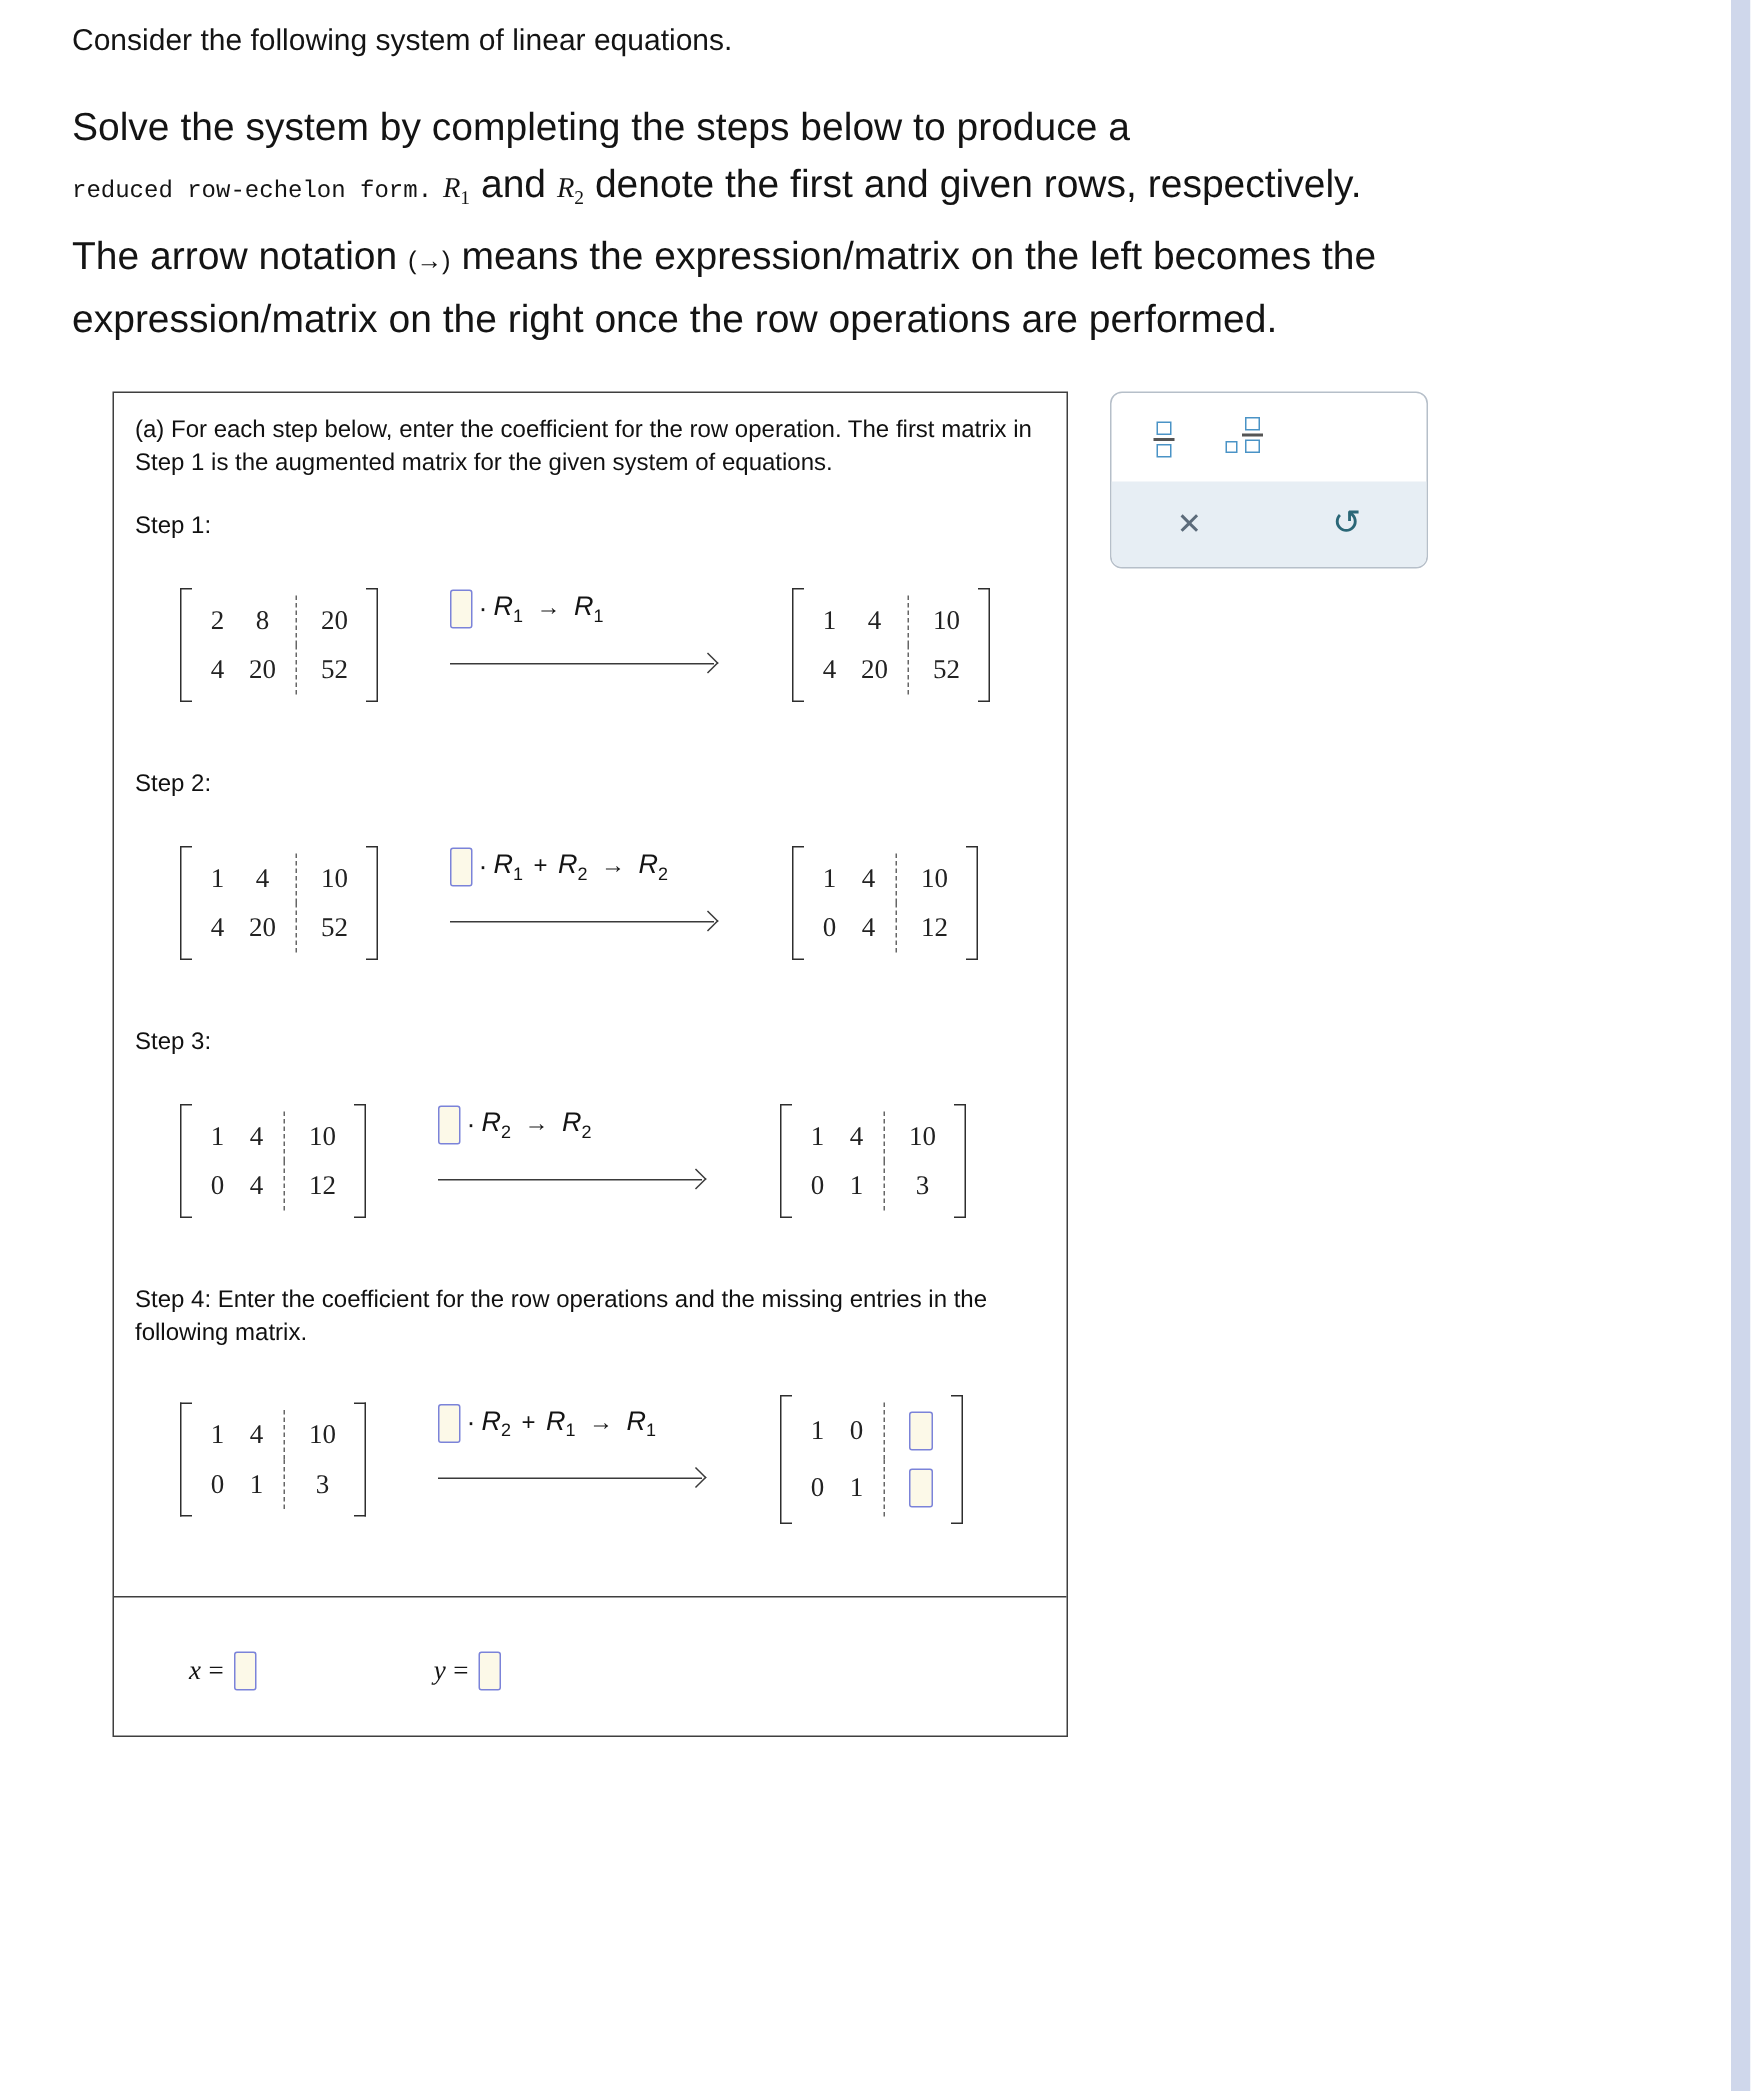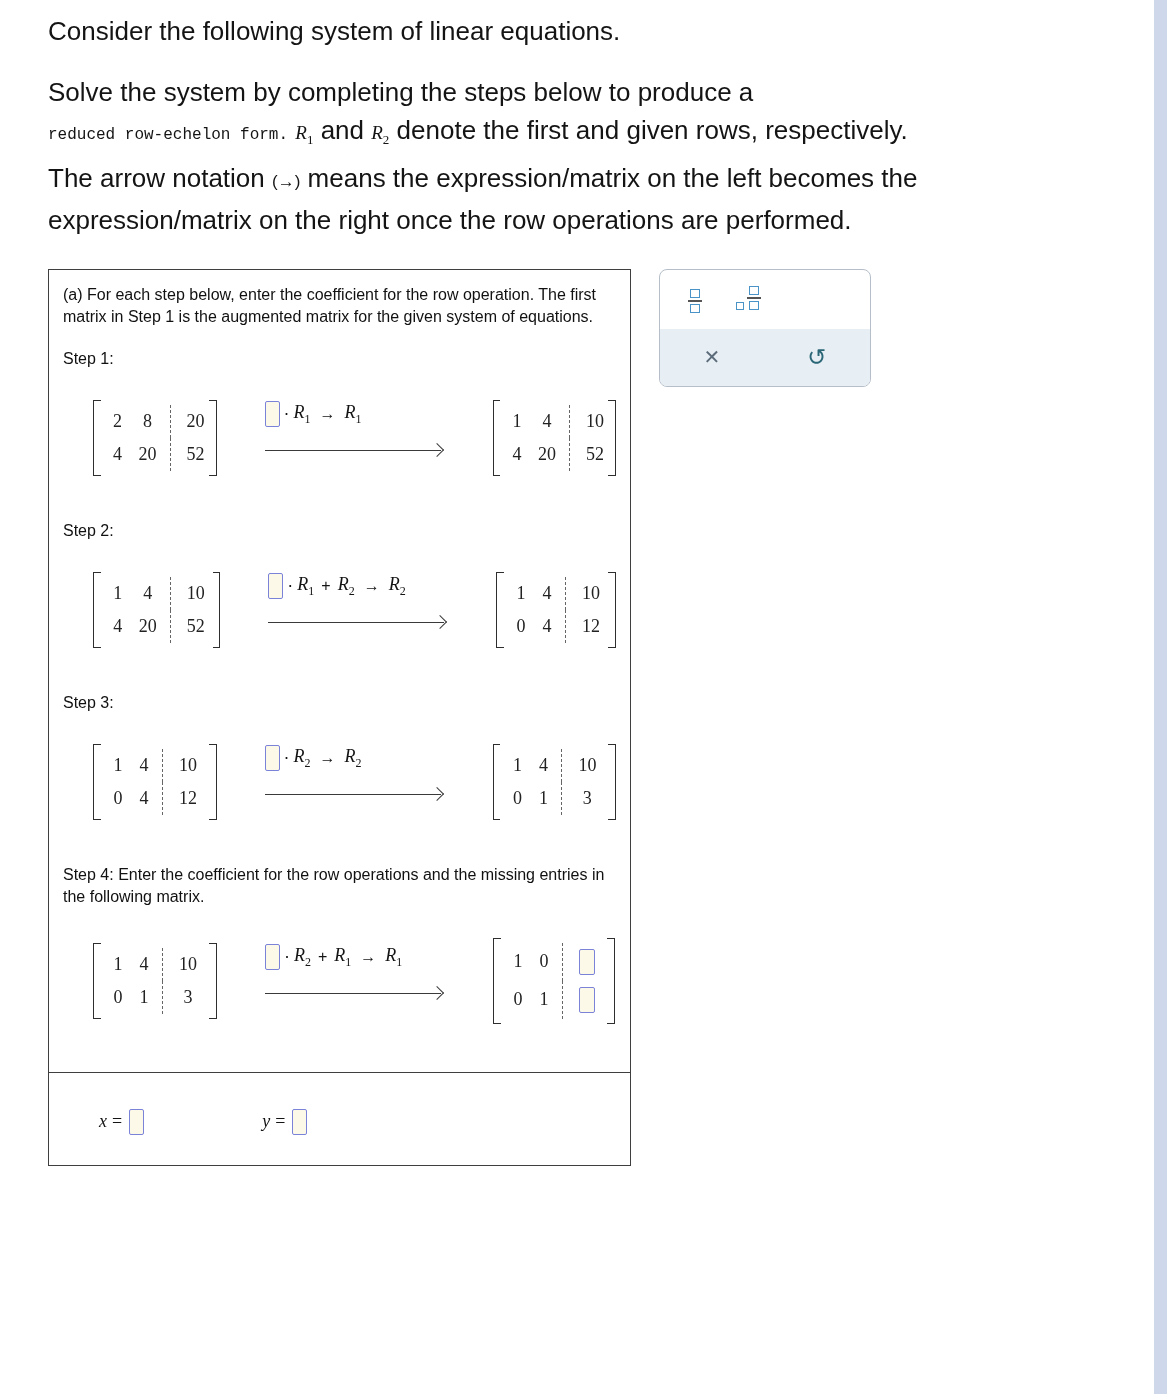--- a/index.html
+++ b/index.html
@@ -3,59 +3,59 @@
 <meta charset="utf-8">
 <style>
   * { box-sizing: border-box; margin: 0; padding: 0; }
   html,body { background: #ffffff; }
   body {
     width: 1167px; height: 1394px; position: relative; overflow: hidden;
     font-family: "Liberation Sans", sans-serif; color: #141414;
   }
   .page { padding: 16px 0 0 48px; }
 
-  .title { font-size: 26px; }
+  .title { font-size: 20px; }
 
   
   .equations { margin: 20px 0 0 44px; font-family: "Liberation Serif", serif; font-size: 19px; line-height: 30px; color: #1a1a1a; }
   .eq-line .var { font-style: italic; }
   .eq-line .plus { margin: 0 1px; }
   .eq-line .eqs { margin: 0 0 0 2px; }
   .eq-line .rhs { margin-left: 6px; }
 
   
   .para { margin-top: 26px; font-size: 26px; line-height: 38px; max-width: 1050px; }
   .para .small { font-size: 16px; font-family: Liberation Mono, monospace; }
   .math-r { font-family: "Liberation Serif", serif; font-style: italic; font-size: 19px; }
   .math-r sub { font-style: normal; font-size: 13px; }
   .arrow-paren { font-size: 17px; }
 
   
   .content { display: flex; align-items: flex-start; margin-top: 30px; }
 
-  .panel { width: 583px; border: 1px solid #3f3f3f; background: #fff; }
+  .panel { width: 637px; border: 1px solid #3f3f3f; margin-left: 27px; background: #fff; }
   .panel-a { padding: 14px 14px 4px 14px; }
   .instr { font-size: 16px; line-height: 22px; color: #111; max-width: 604px; }
   .step-label { font-size: 16px; line-height: 22px; margin-top: 20px; color: #111; }
   .step-row { display: flex; align-items: center; margin: 30px 0 44px 30px; }
 
   
   .matrix { display: inline-flex; align-items: stretch; }
   .br { width: 8px; border: 1.8px solid #2e2e2e; }
   .br.l { border-right: 0; }
   .br.r { border-left: 0; }
   .mgrid { display: grid; grid-template-columns: auto auto auto; padding: 5px 4px; font-family: "Liberation Serif", serif; font-size: 18px; color: #222; align-items: center; }
   .mcell { text-align: center; padding: 6px 8px; min-width: 26px; }
   .mcell.aug { border-left: 1.6px dashed #666; margin-left: 5px; padding-left: 16px; }
 
   
   .mid { display: flex; flex-direction: column; align-items: flex-start; width: 178px; flex-shrink: 0; margin: 0 50px 0 48px; transform: translateY(-8px); }
   .op-expr { display: flex; align-items: center; font-size: 16px; white-space: nowrap; margin-bottom: 16px; }
   .op-dot { margin: 0 4px 0 3px; font-size: 18px; }
-  .mvar { font-family: Liberation Serif, serif; font-style: italic; font-size: 18px; }
+  .mvar { font-family: Liberation Sans, sans-serif; font-style: italic; font-size: 18px; }
   .mvar sub { font-style: normal; font-size: 12px; }
   .op-plus { margin: 0 7px; font-size: 16px; }
   .op-arrow-glyph { margin: 0 9px; font-size: 16px; }
 
   .long-arrow { position: relative; width: 178px; height: 16px; }
   .long-arrow .shaft { position: absolute; left: 0; right: 2px; top: 7px; height: 1.6px; background: #3a3a3a; }
   .long-arrow .head { position: absolute; right: 1px; top: 2.6px; width: 10px; height: 10px;
     border-top: 1.8px solid #3a3a3a; border-right: 1.8px solid #3a3a3a; transform: rotate(45deg); }
 
   

